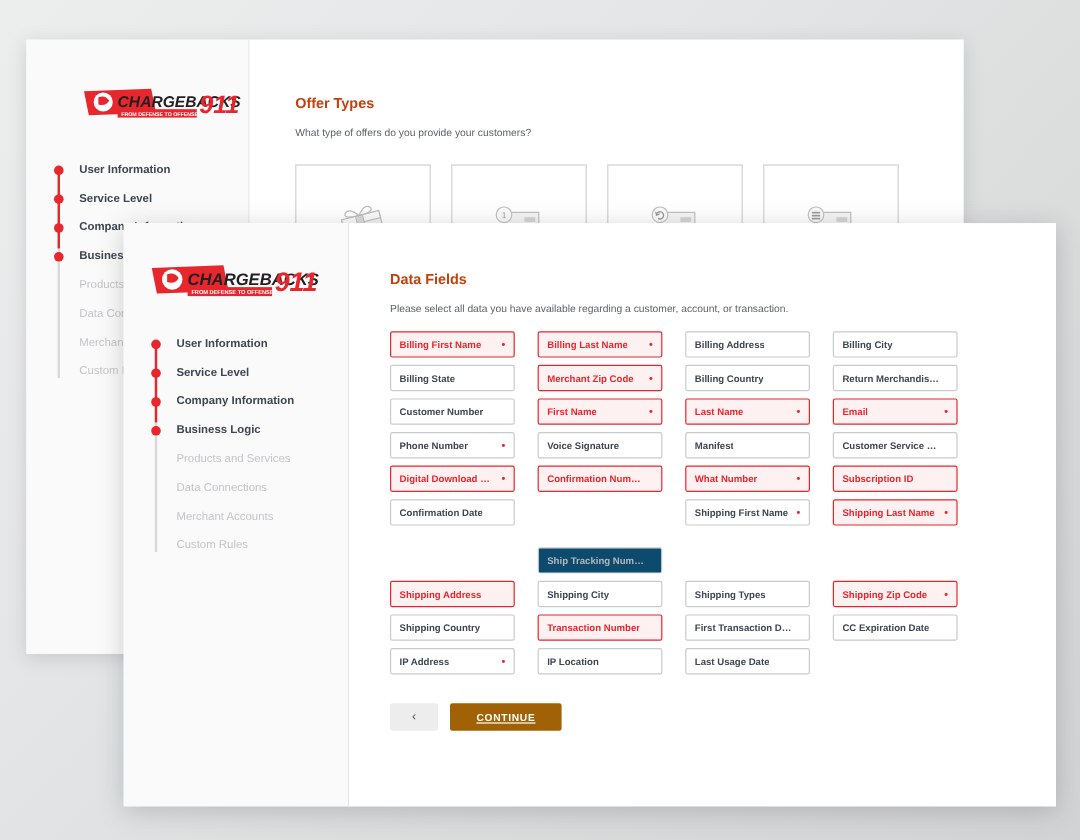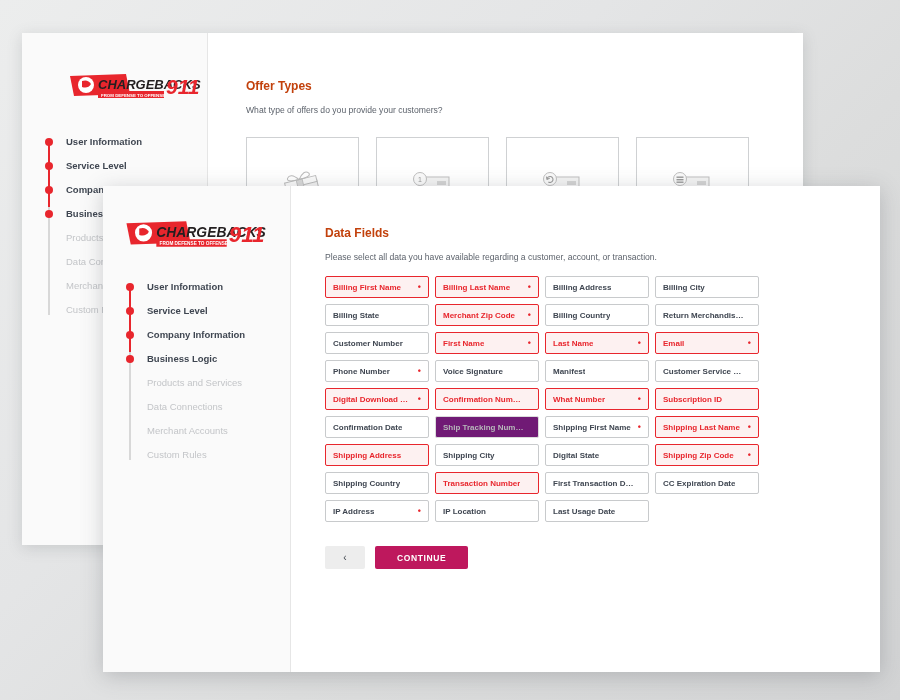--- a/index.html
+++ b/index.html
@@ -161,21 +161,21 @@
     color: #4a5158;
   }
 
   
   .field-grid {
     margin-top: 14px;
     width: 446px;
   }
   .field-row {
     display: flex;
-    gap: 6px;
+    gap: 19px;
     margin-bottom: 6px;
   }
   .field {
     width: 104px;
     height: 22px;
     box-sizing: border-box;
     border: 1px solid #c8cacc;
     background: #ffffff;
     border-radius: 2px;
     display: flex;
@@ -188,23 +188,24 @@
     white-space: nowrap;
     overflow: hidden;
     flex: none;
   }
   .field.selected {
     border: 1.5px solid #e8262d;
     background: #fdf1f1;
     color: #e8262d;
   }
   .field.disabled {
-    background: #701a75;
+    background: #0c4a6e;
     border-color: #dcdcdc;
     color: #b6b8ba;
+    margin-top: 40px;
   }
   .field .f-label {
     overflow: hidden;
     text-overflow: ellipsis;
   }
   .field .f-star {
     color: #e8262d;
     font-size: 9px;
     line-height: 1;
     margin-left: 4px;
@@ -229,28 +230,29 @@
     font-size: 10px;
     cursor: pointer;
     display: flex;
     align-items: center;
     justify-content: center;
     padding: 0;
   }
   .btn-continue {
     height: 23px;
     padding: 4px 22px;
-    background: #be185d;
+    background: #a16207;
     border: none;
     border-radius: 2px;
     color: #ffffff;
     font-size: 8.5px;
     font-weight: bold;
     letter-spacing: 0.6px;
     cursor: pointer;
+    text-decoration: underline;
   }
 </style>
 </head>
 <body>
 
 <div class="window" id="window-back">
   <div class="sidebar">
     <span class="logo">
       <svg width="140" height="30" viewBox="0 0 140 30">
         <path d="M2 4 L58 2 L62 22 L6 24 Z" fill="#e8262d"></path>
@@ -523,21 +525,21 @@
         <div class="field-row">
           <div class="field selected hidden-star">
             <span class="f-label">Shipping Address</span>
             <span class="f-star">•</span>
           </div>
           <div class="field hidden-star">
             <span class="f-label">Shipping City</span>
             <span class="f-star">•</span>
           </div>
           <div class="field hidden-star">
-            <span class="f-label">Digital State</span>
+            <span class="f-label">Shipping Types</span>
             <span class="f-star">•</span>
           </div>
           <div class="field selected">
             <span class="f-label">Shipping Zip Code</span>
             <span class="f-star">•</span>
           </div>
         </div>
         <div class="field-row">
           <div class="field hidden-star">
             <span class="f-label">Shipping Country</span>

